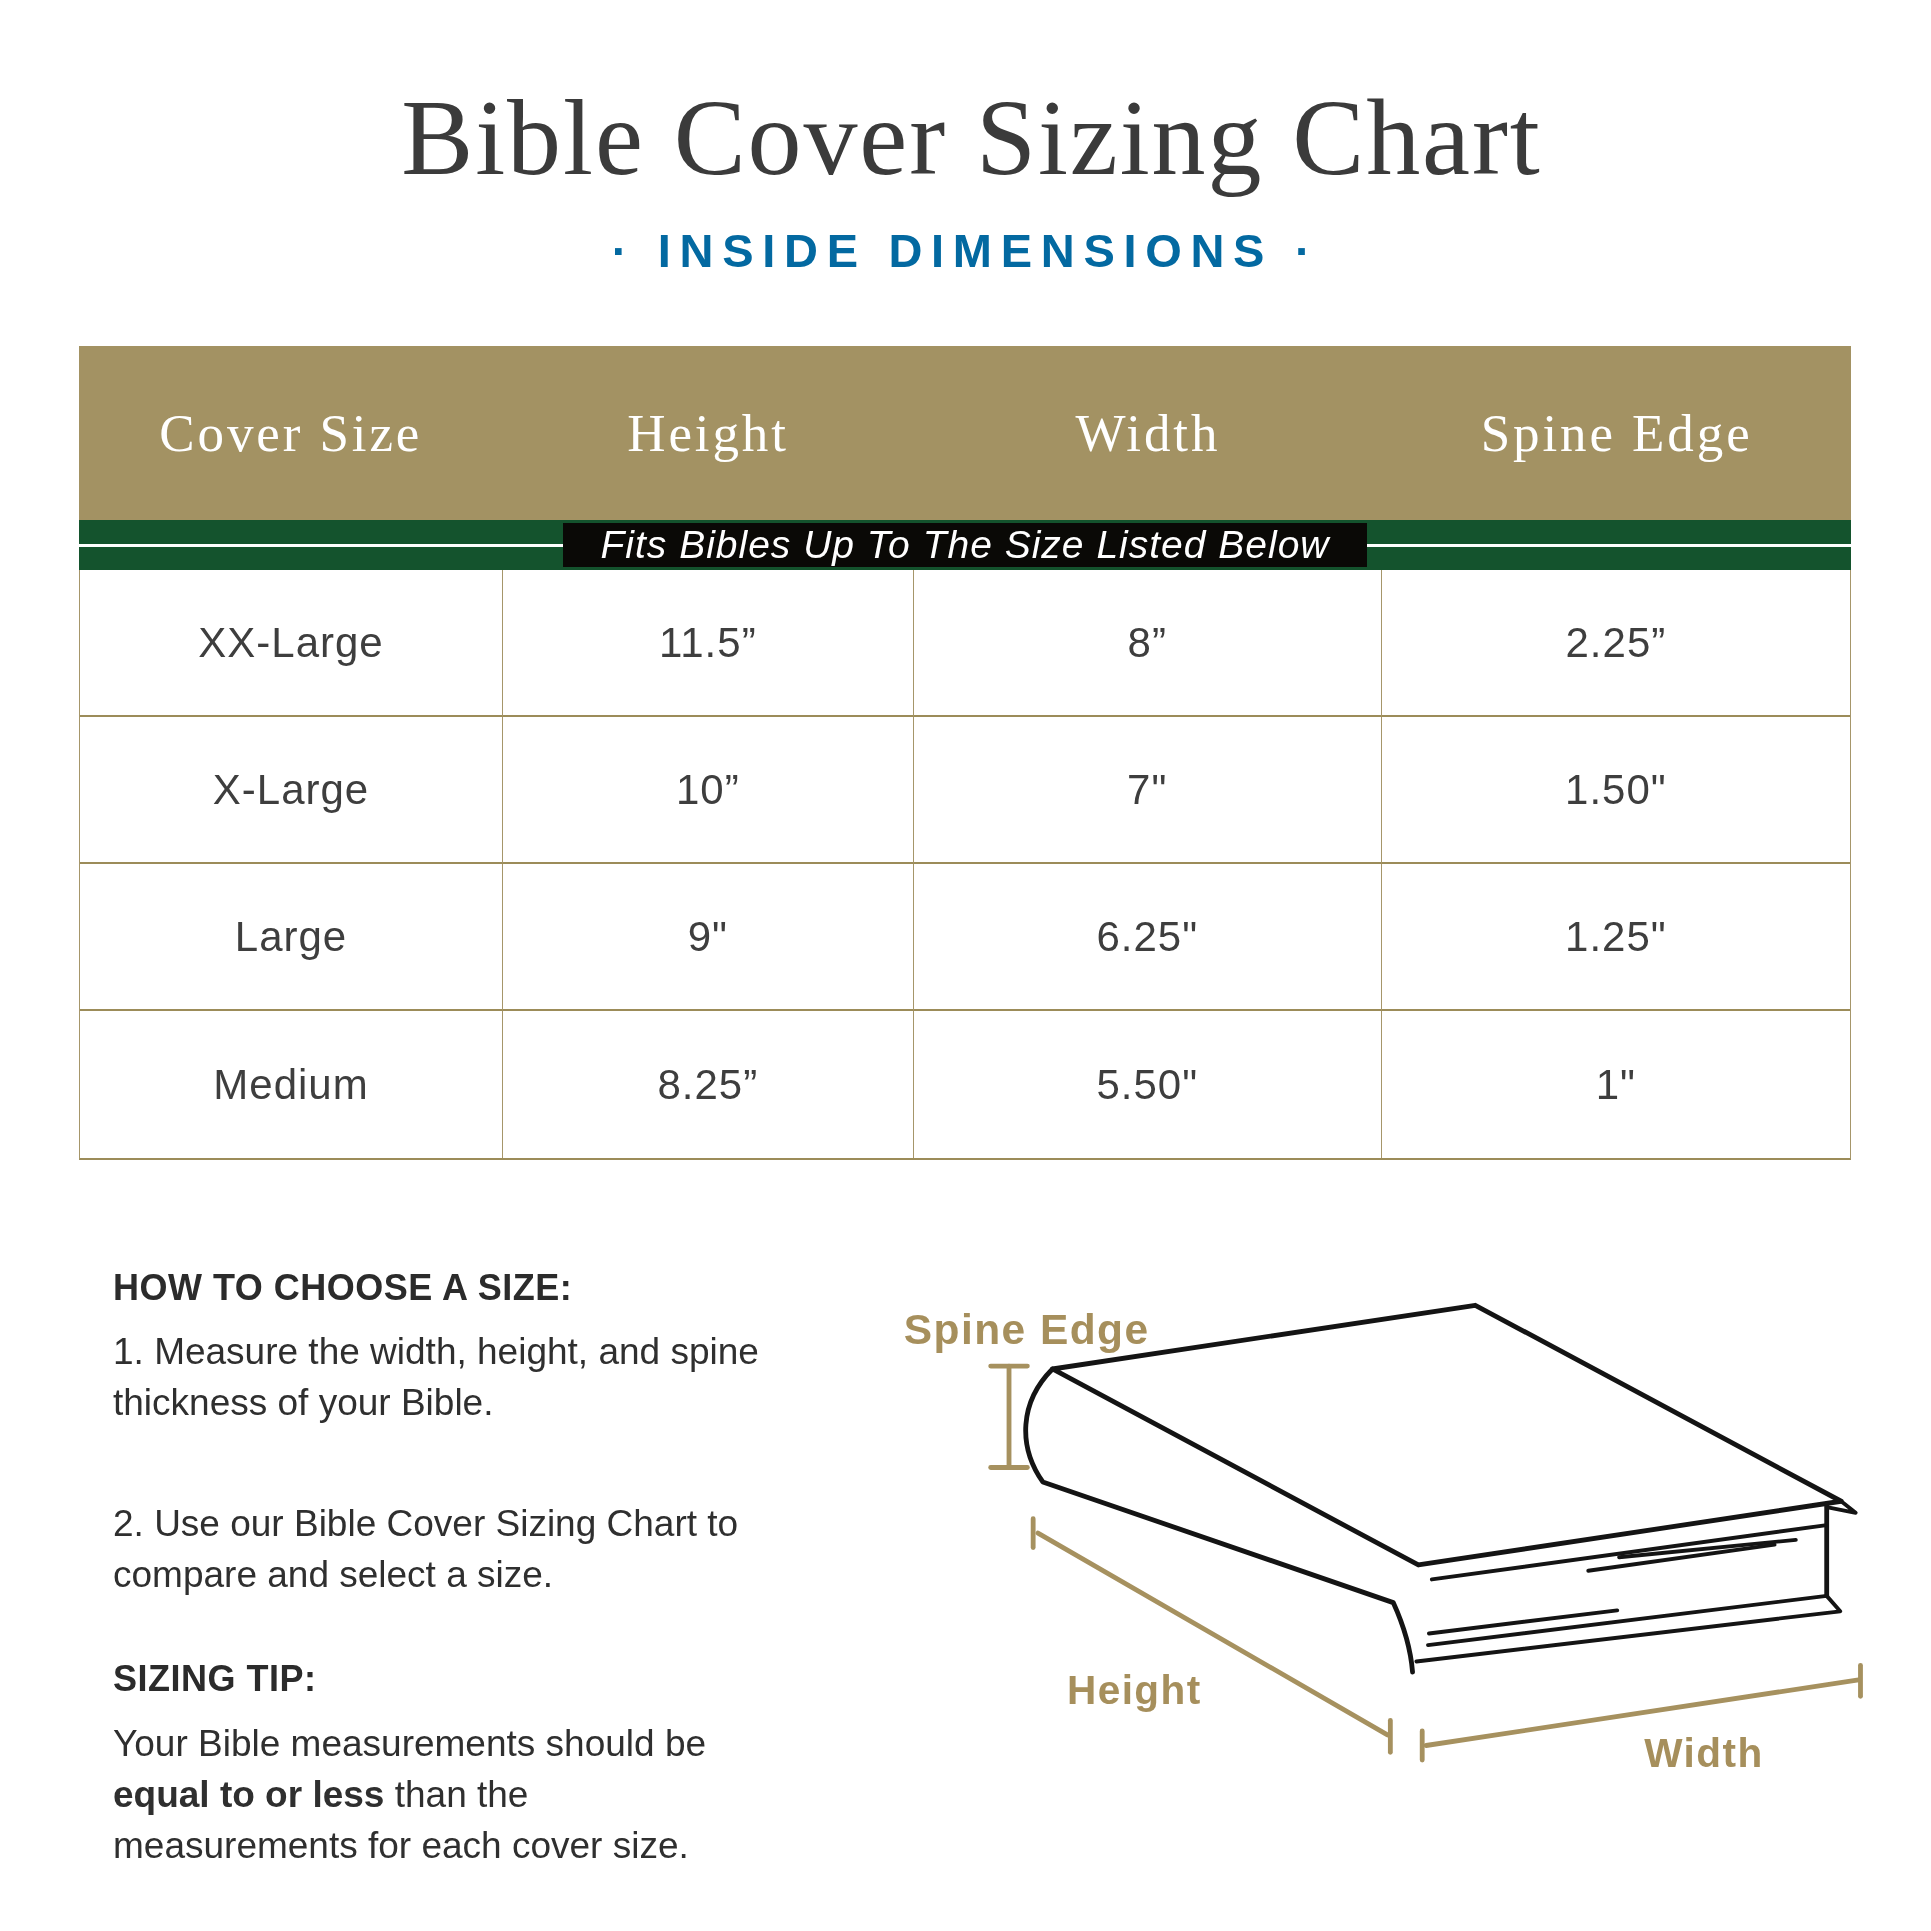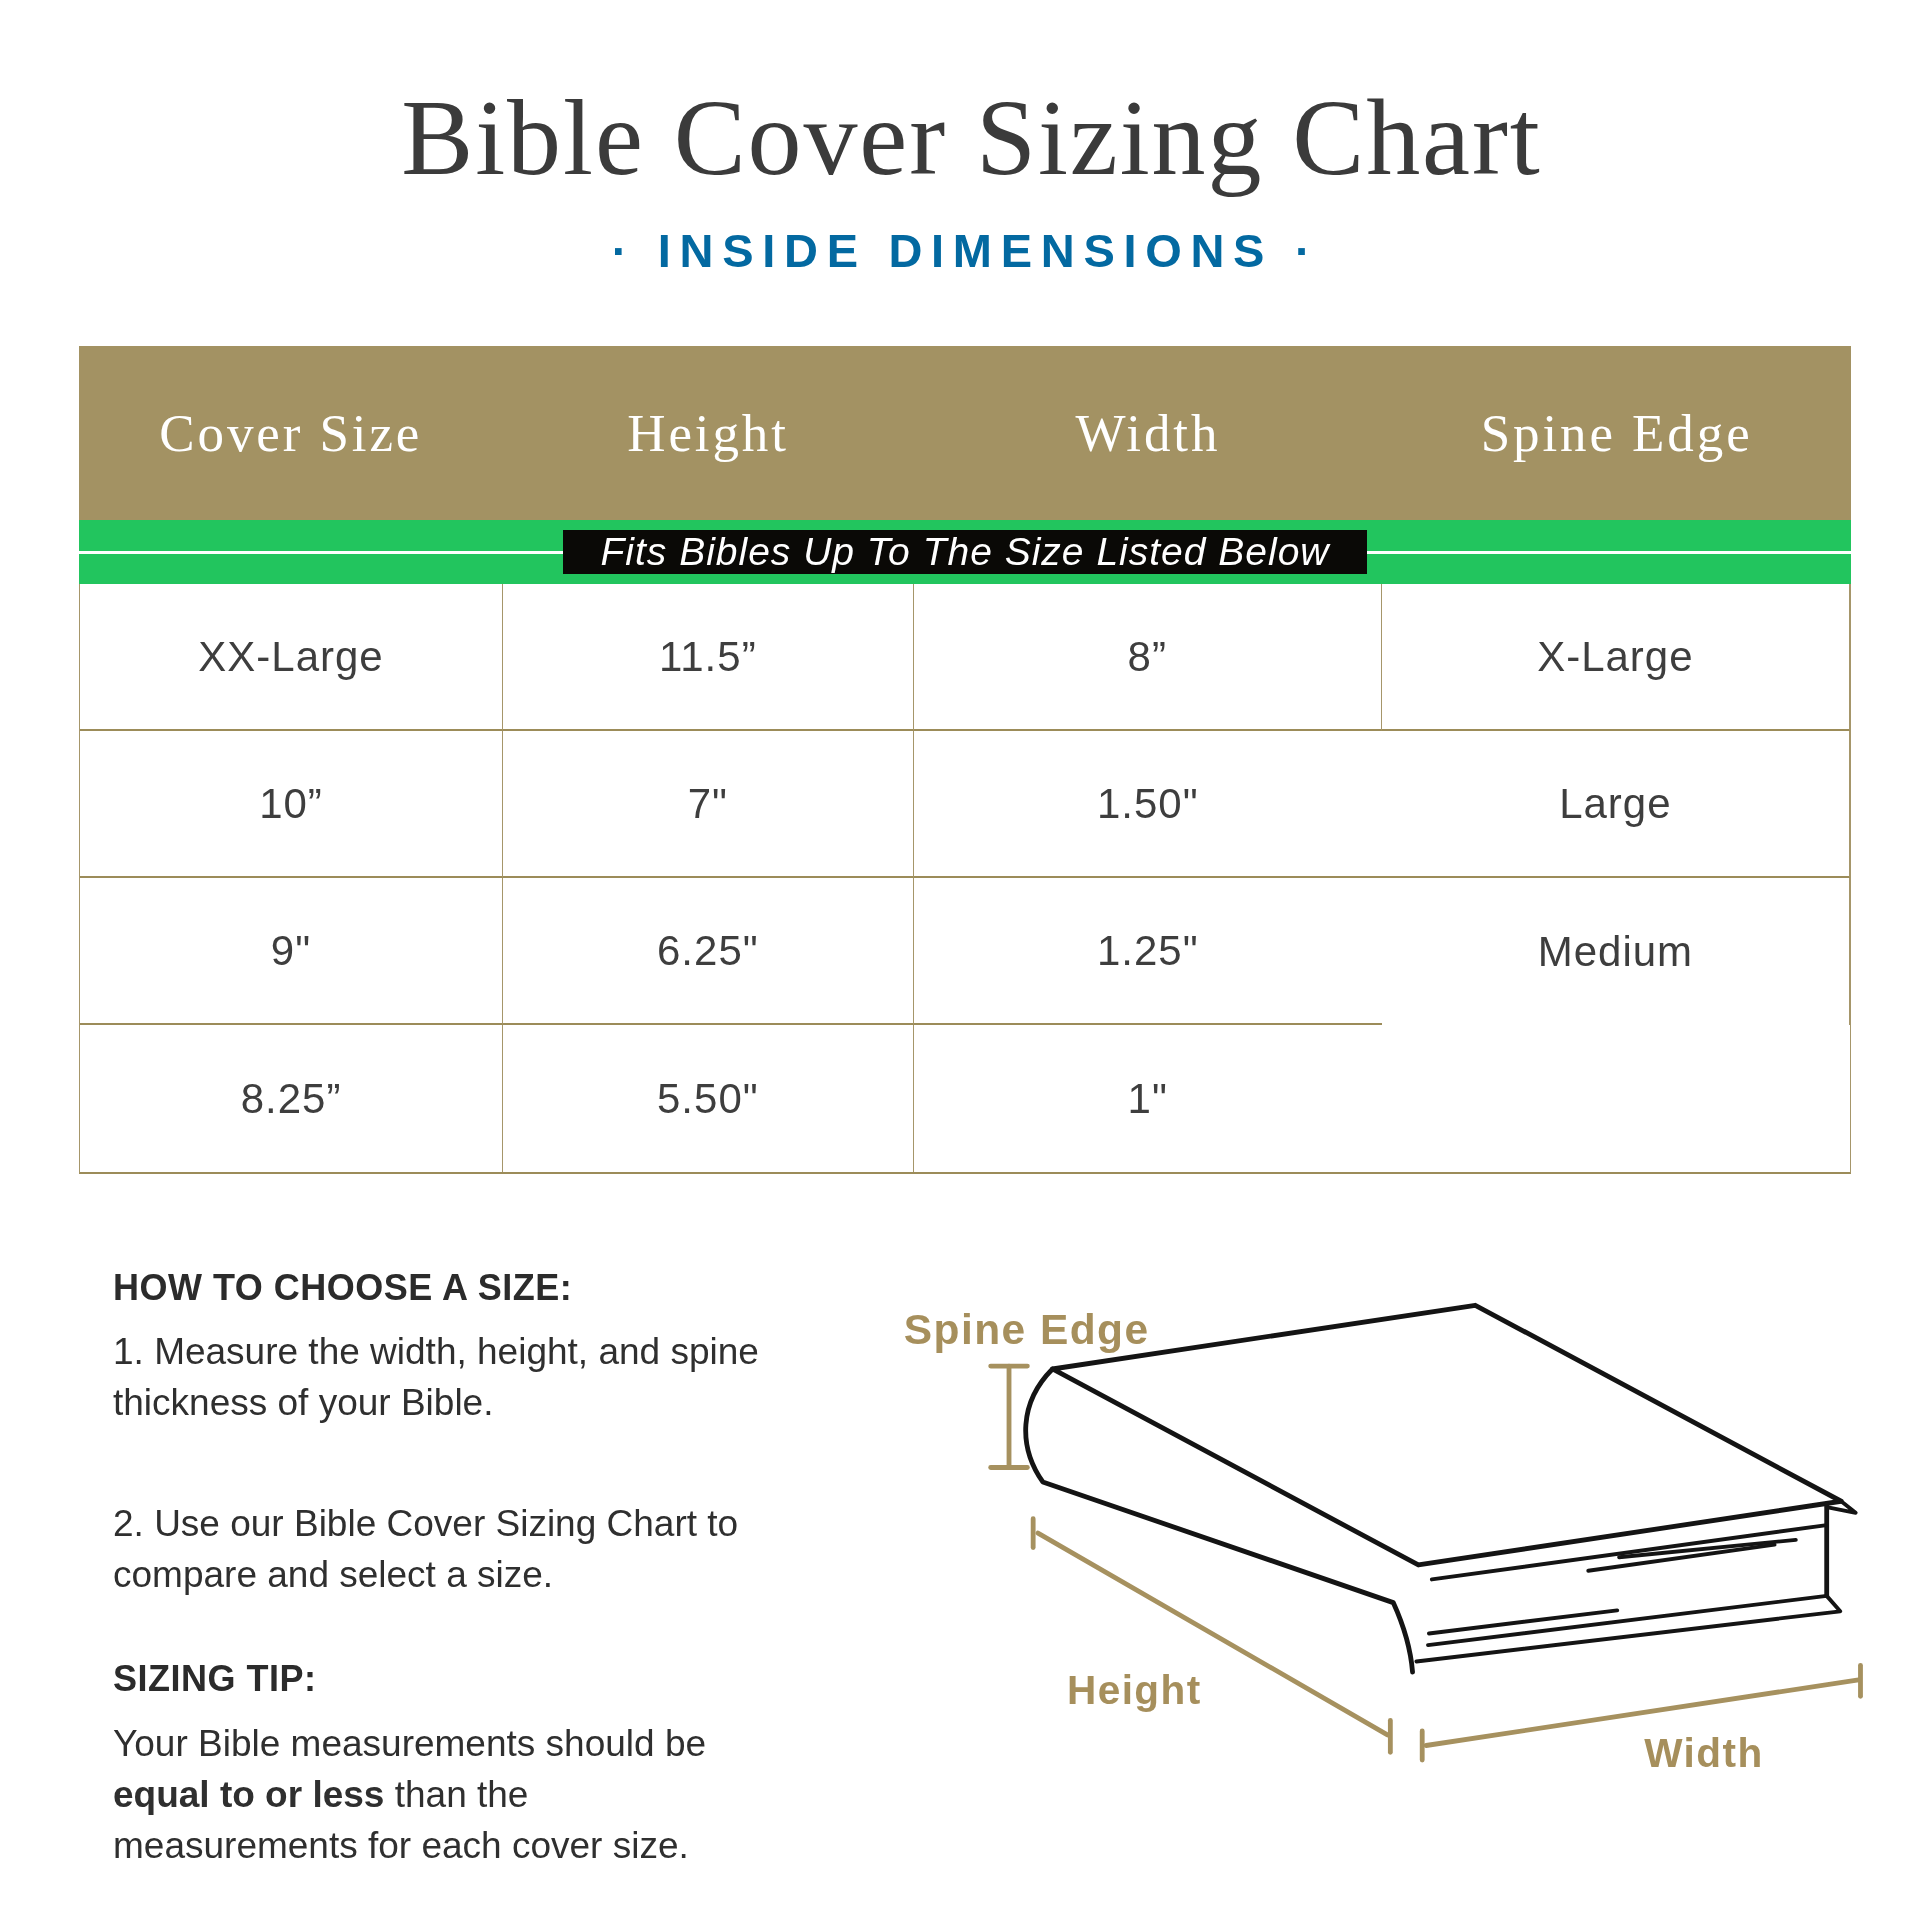--- a/index.html
+++ b/index.html
@@ -18,21 +18,21 @@
     font-size:47px;font-weight:bold;color:#0369a1;letter-spacing:8.7px;
   }
   
   .size-table{position:absolute;left:79px;top:346px;width:1772px;}
   .thead{
     display:grid;grid-template-columns:23.9% 23.2% 26.45% 26.45%;
     height:174px;background:#a39263;align-items:center;text-align:center;
     font-family:"Liberation Serif",serif;font-size:53px;color:#ffffff;letter-spacing:2.9px;
   }
   .band{
-    position:relative;height:64px;background:#22c55e;
+    position:relative;height:50px;background:#14532d;
     display:flex;align-items:center;justify-content:center;
   }
   .band-line{
     position:absolute;left:0;top:50%;width:100%;height:2.9px;margin-top:-1px;
     background:#ffffff;
   }
   .band-note{
     position:relative;z-index:1;background:#0a0906;padding:0 37px;
     color:#ffffff;font-style:italic;font-size:39px;letter-spacing:1px;white-space:nowrap;
   }
@@ -84,20 +84,21 @@
     <div>Spine Edge</div>
   </div>
   <div class="band">
     <div class="band-line"></div>
     <div class="band-note">Fits Bibles Up To The Size Listed Below</div>
   </div>
   <div class="tbody">
     <div class="cell">XX-Large</div>
     <div class="cell">11.5”</div>
     <div class="cell">8”</div>
+    <div class="cell last-col">2.25”</div>
 
     <div class="cell">X-Large</div>
     <div class="cell">10”</div>
     <div class="cell">7"</div>
     <div class="cell last-col">1.50"</div>
 
     <div class="cell">Large</div>
     <div class="cell">9"</div>
     <div class="cell">6.25"</div>
     <div class="cell last-col">1.25"</div>

